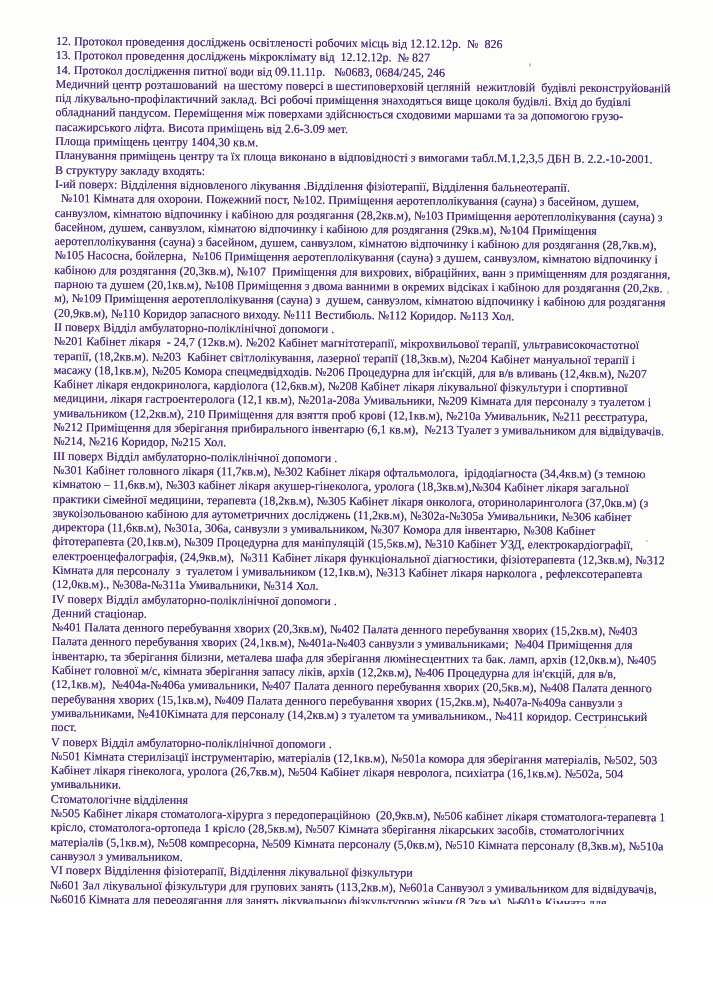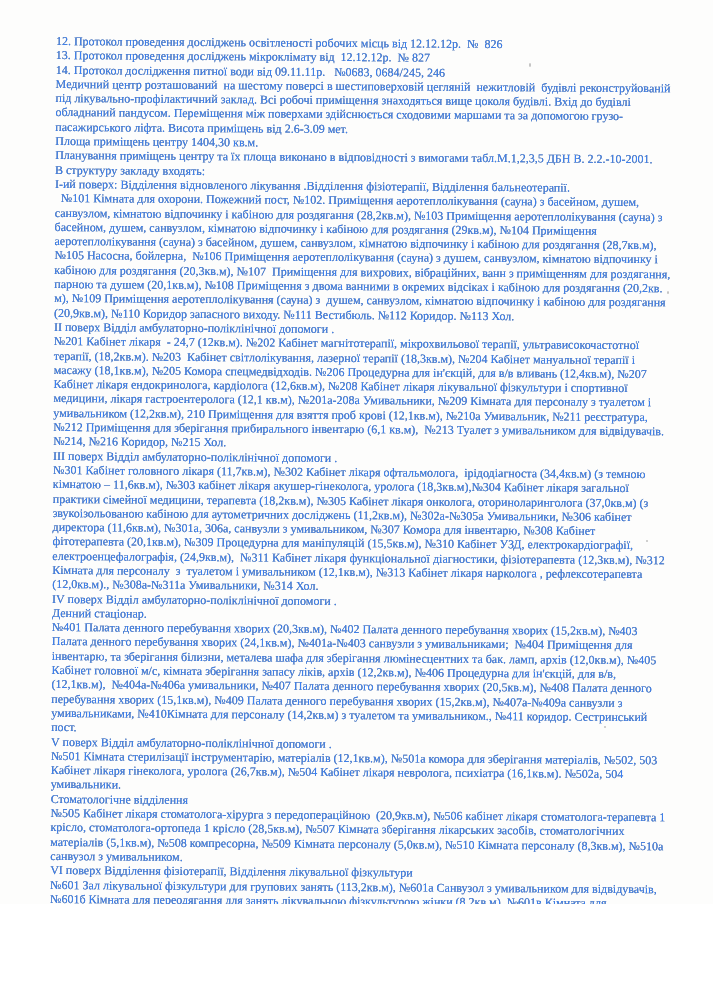--- a/index.html
+++ b/index.html
@@ -2,21 +2,21 @@
 <html lang="uk"><head>
 <meta charset="utf-8">
 <style>
   html,body{margin:0;padding:0;background:#ffffff;}
   .page{
     position:relative;
     width:713px;height:904px;
     background:#fdfdfc;
     overflow:hidden;
     font-family:"Liberation Serif","DejaVu Serif",serif;
-    color:#3b82f6;
+    color:#4c1d95;
   }
   .doc{
     position:absolute;
     left:56px;top:34px;width:616px;
     transform:rotate(0.4deg);
     transform-origin:0 0;
     text-shadow:0 0 0.35px rgba(20,20,20,0.65);
   }
   .doc p{
     margin:0;

